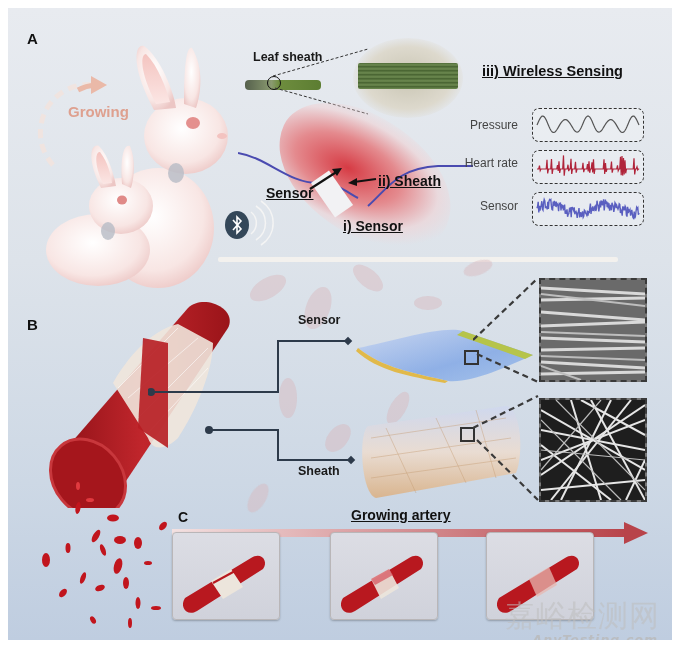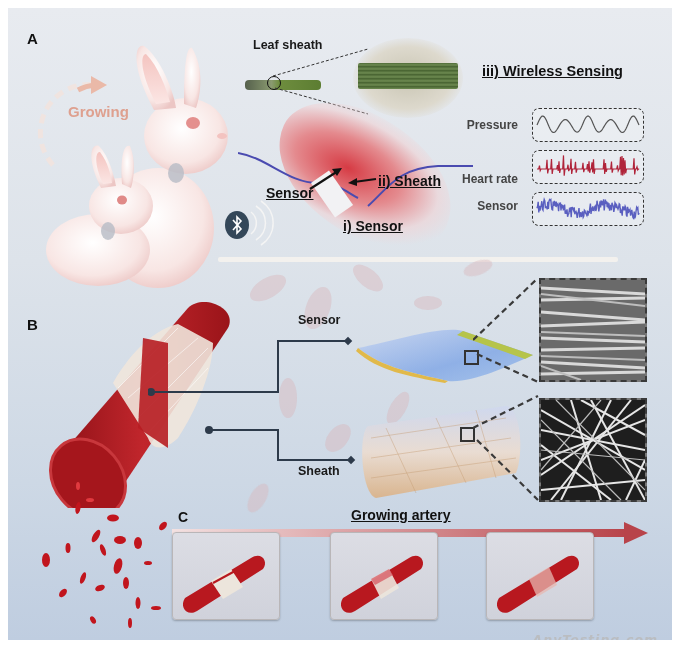--- a/index.html
+++ b/index.html
@@ -5,21 +5,21 @@
   html, body { margin: 0; padding: 0; background: #ffffff; }
   body { width: 680px; height: 648px; position: relative; overflow: hidden;
          font-family: "Liberation Sans", sans-serif; }
   .figure { position: absolute; left: 8px; top: 8px; width: 664px; height: 632px;
             background: linear-gradient(180deg, #e8ebf0 0%, #dde3ea 40%, #cdd8e5 75%, #bfcde0 100%);
             overflow: hidden; }
   .abs { position: absolute; }
   .panel-label { font-size: 15px; font-weight: bold; color: #111; }
   .lbl { font-size: 12.5px; font-weight: bold; color: #1a1a1a; white-space: nowrap; }
   .lbl-lg { font-size: 14px; font-weight: bold; color: #111; white-space: nowrap; text-decoration: underline; }
-  .lbl-grey { font-size: 12px; font-weight: bold; color: #444; white-space: nowrap; text-align: right; }
+  .lbl-grey { font-size: 12px; font-weight: normal; color: #444; white-space: nowrap; text-align: right; }
   .signal-box { position: absolute; width: 110px; height: 32px; border: 1.5px dashed #333;
                 border-radius: 7px; background: rgba(255,255,255,0.25); }
   .signal-box svg { position: absolute; left: 0; top: 0; width: 100%; height: 100%; }
   .divider { position: absolute; left: 210px; top: 249px; width: 400px; height: 5px;
              background: #f3f1ee; border-radius: 2px; }
   .sem { position: absolute; width: 104px; height: 100px; border: 2.5px dashed #3a3a3a;
          background: #777; overflow: hidden; }
   .frame { position: absolute; top: 524px; width: 106px; height: 86px; border-radius: 4px;
            background: linear-gradient(180deg,#dcdde4 0%, #d0d2db 100%);
            box-shadow: 0 1px 2px rgba(0,0,0,0.25); border: 1px solid #b9b6b8; }
@@ -78,21 +78,21 @@
     <svg width="24" height="28">
         <path d="M8 9 L16 18 L12 22 L12 6 L16 10 L8 19" stroke="#fff" stroke-width="1.6" fill="none"></path>
       </svg>
   </div>
   <svg class="abs" style="left:238px; top:192px;" width="30" height="46">
     <path d="M5 12 A 14 14 0 0 1 5 34" stroke="#f4f4f4" stroke-width="1.5" fill="none"></path>
     <path d="M10 6 A 20 20 0 0 1 10 40" stroke="#f4f4f4" stroke-width="1.5" fill="none"></path>
     <path d="M15 1 A 26 26 0 0 1 15 45" stroke="#f4f4f4" stroke-width="1.5" fill="none"></path>
   </svg>
 
-  <div class="abs lbl" style="left:245px; top:30px;">Leaf sheath</div>
+  <div class="abs lbl" style="left:245px; top:42px;">Leaf sheath</div>
   <div class="abs" style="left:237px; top:72px; width:76px; height:10px; border-radius:4px;
        background:linear-gradient(90deg,#55604c 0%,#8a9a70 35%,#6e8d3e 45%,#5c7d32 100%);"></div>
   <div class="abs" style="left:259px; top:68px; width:12px; height:12px; border:1.5px solid #111; border-radius:50%;"></div>
   <svg class="abs" style="left:265px; top:38px;" width="100" height="70">
     <line x1="0" y1="30" x2="95" y2="3" stroke="#333" stroke-width="1" stroke-dasharray="3 2"></line>
     <line x1="2" y1="42" x2="95" y2="68" stroke="#333" stroke-width="1" stroke-dasharray="3 2"></line>
   </svg>
   <div class="abs" style="left:345px; top:30px; width:110px; height:80px; border-radius:50%;
        background:radial-gradient(ellipse at center, #c9c5b3 0%, #ddd9cd 55%, rgba(230,232,236,0) 75%);"></div>
   <div class="abs" style="left:350px; top:55px; width:100px; height:26px;
@@ -114,21 +114,21 @@
   <svg class="abs" style="left:340px; top:168px;" width="30" height="12">
     <line x1="6" y1="6" x2="28" y2="3" stroke="#111" stroke-width="2.2"></line>
     <polygon points="0,7 9,2 9,10" fill="#111"></polygon>
   </svg>
   <div class="abs lbl-lg" style="left:370px; top:165px;">ii) Sheath</div>
   <div class="abs lbl-lg" style="left:335px; top:210px;">i) Sensor</div>
 
   <div class="abs lbl-lg" style="left:474px; top:55px; font-size:14.5px;">iii) Wireless Sensing</div>
 
   <div class="abs lbl-grey" style="left:440px; top:110px; width:70px;">Pressure</div>
-  <div class="abs lbl-grey" style="left:430px; top:164px; width:80px;">Heart rate</div>
+  <div class="abs lbl-grey" style="left:430px; top:148px; width:80px;">Heart rate</div>
   <div class="abs lbl-grey" style="left:440px; top:191px; width:70px;">Sensor</div>
 
   <div class="signal-box" style="left:524px; top:100px;">
     <svg viewBox="0 0 110 32">
         <path id="wave-pressure" fill="none" stroke-width="1.2" d="M4 16.0 L5 13.7 L6 11.5 L7 9.6 L8 8.1 L9 7.2 L10 7.1 L11 7.6 L12 8.8 L13 10.6 L14 12.8 L15 15.2 L16 17.6 L17 19.7 L18 21.5 L19 22.8 L20 23.4 L21 23.5 L22 22.9 L23 21.9 L24 20.5 L25 18.9 L26 17.1 L27 15.4 L28 13.9 L29 12.6 L30 11.6 L31 10.9 L32 10.6 L33 10.7 L34 11.1 L35 12.0 L36 13.1 L37 14.4 L38 16.0 L39 17.6 L40 19.3 L41 20.8 L42 22.0 L43 22.8 L44 23.2 L45 23.0 L46 22.2 L47 20.8 L48 19.0 L49 16.8 L50 14.4 L51 12.1 L52 10.0 L53 8.4 L54 7.4 L55 7.0 L56 7.4 L57 8.4 L58 10.0 L59 12.1 L60 14.4 L61 16.8 L62 19.0 L63 20.8 L64 22.1 L65 22.9 L66 23.2 L67 22.8 L68 22.0 L69 20.8 L70 19.3 L71 17.6 L72 16.0 L73 14.4 L74 13.1 L75 12.0 L76 11.2 L77 10.7 L78 10.6 L79 10.9 L80 11.6 L81 12.6 L82 13.9 L83 15.4 L84 17.1 L85 18.9 L86 20.5 L87 21.9 L88 22.9 L89 23.5 L90 23.4 L91 22.8 L92 21.5 L93 19.7 L94 17.6 L95 15.2 L96 12.8 L97 10.6 L98 8.8 L99 7.6 L100 7.1 L101 7.2 L102 8.1 L103 9.6 L104 11.5 L105 13.7 L106 16.0 " stroke="#555555"></path>
       </svg>
   </div>
   <div class="signal-box" style="left:524px; top:142px;">
     <svg viewBox="0 0 110 32">
         <path id="wave-heart" fill="none" stroke-width="1.2" d="M4 18 L5.0 18.0 L5.7 18.0 L6.5 14.6 L7.2 19.7 L8.0 18.0 L8.7 18.0 L9.5 18.0 L10.2 18.0 L11.0 18.0 L11.7 18.0 L12.5 18.0 L13.2 18.0 L14.0 8.9 L14.7 22.5 L15.5 18.0 L16.2 18.0 L17.0 18.0 L17.7 18.0 L18.5 8.1 L19.2 22.9 L20.0 18.0 L20.7 18.0 L21.5 18.0 L22.2 18.0 L23.0 18.0 L23.7 18.0 L24.5 14.1 L25.2 19.9 L26.0 10.2 L26.7 21.9 L27.5 18.0 L28.2 18.0 L29.0 18.0 L29.7 18.0 L30.5 4.4 L31.2 24.8 L32.0 18.0 L32.7 18.0 L33.5 18.0 L34.2 18.0 L35.0 13.7 L35.7 20.1 L36.5 18.0 L37.2 18.0 L38.0 7.9 L38.7 23.0 L39.5 18.0 L40.2 18.0 L41.0 18.0 L41.7 18.0 L42.5 10.7 L43.2 21.7 L44.0 18.0 L44.7 18.0 L45.5 18.0 L46.2 18.0 L47.0 18.0 L47.7 18.0 L48.5 18.0 L49.2 18.0 L50.0 11.8 L50.7 21.1 L51.5 18.0 L52.2 18.0 L53.0 18.0 L53.7 18.0 L54.5 13.1 L55.2 20.4 L56.0 10.4 L56.7 21.8 L57.5 18.0 L58.2 18.0 L59.0 11.2 L59.7 21.4 L60.5 8.2 L61.2 22.9 L62.0 18.0 L62.7 18.0 L63.5 18.0 L64.2 18.0 L65.0 18.0 L65.7 18.0 L66.5 18.0 L67.2 18.0 L68.0 18.0 L68.7 18.0 L69.5 18.0 L70.2 18.0 L71.0 8.2 L71.7 22.9 L72.5 12.1 L73.2 20.9 L74.0 18.0 L74.7 18.0 L75.5 18.0 L76.2 18.0 L77.0 18.0 L77.7 18.0 L78.5 10.6 L79.2 21.7 L80.0 18.0 L80.7 18.0 L81.5 18.0 L82.2 18.0 L83.0 18.0 L83.7 18.0 L84.5 14.4 L85.2 19.8 L86.0 18.0 L86.7 18.0 L87.5 5.7 L88.2 24.2 L89.0 4.9 L89.7 24.6 L90.5 7.0 L91.2 23.5 L92.0 9.3 L92.7 22.3 L93.5 18.0 L94.2 18.0 L95.0 18.0 L95.7 18.0 L96.5 18.0 L97.2 18.0 L98.0 18.0 L98.7 18.0 L99.5 18.0 L100.2 18.0 L101.0 7.2 L101.7 23.4 L102.5 18.0 L103.2 18.0 L104.0 15.9 L104.7 19.0 L105.5 18.0 L106.2 18.0 " stroke="#b0243a"></path>
@@ -333,14 +333,15 @@
       <path d="M 40 46 L 58 36 L 62 42 L 44 52 Z" fill="#d5505a" opacity="0.7"></path>
     </svg>
   </div>
   <div class="frame" style="left:478px;">
     <svg width="106" height="86">
       <path d="M 12 65 L 78 25 C 88 18, 96 28, 90 36 L 24 78 C 14 84, 6 74, 12 65 Z" fill="#b8181f"></path>
       <path d="M 42 46 L 62 34 L 70 52 L 50 64 Z" fill="#e7b7b0" opacity="0.75"></path>
     </svg>
   </div>
 
+  <div class="watermark-cn">嘉峪检测网</div>
   <div class="watermark-en">AnyTesting.com</div>
 </div>
 
 </body></html>

